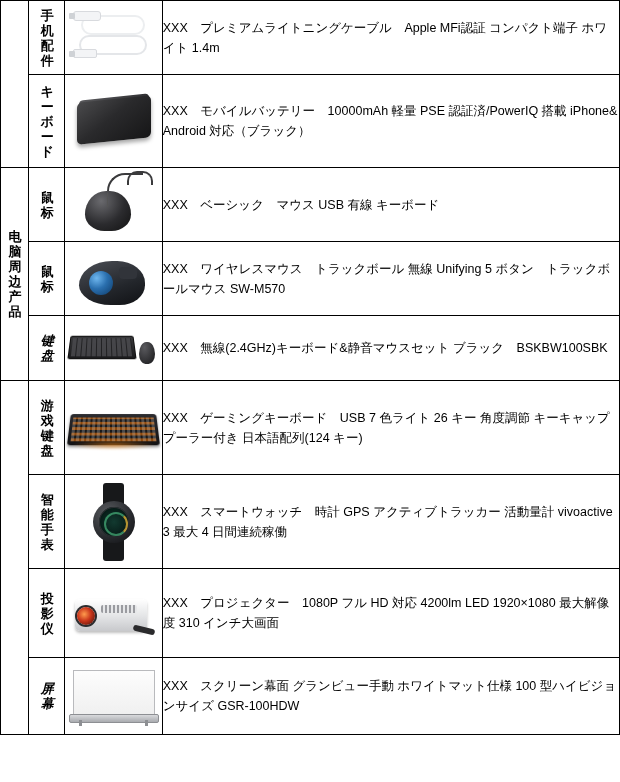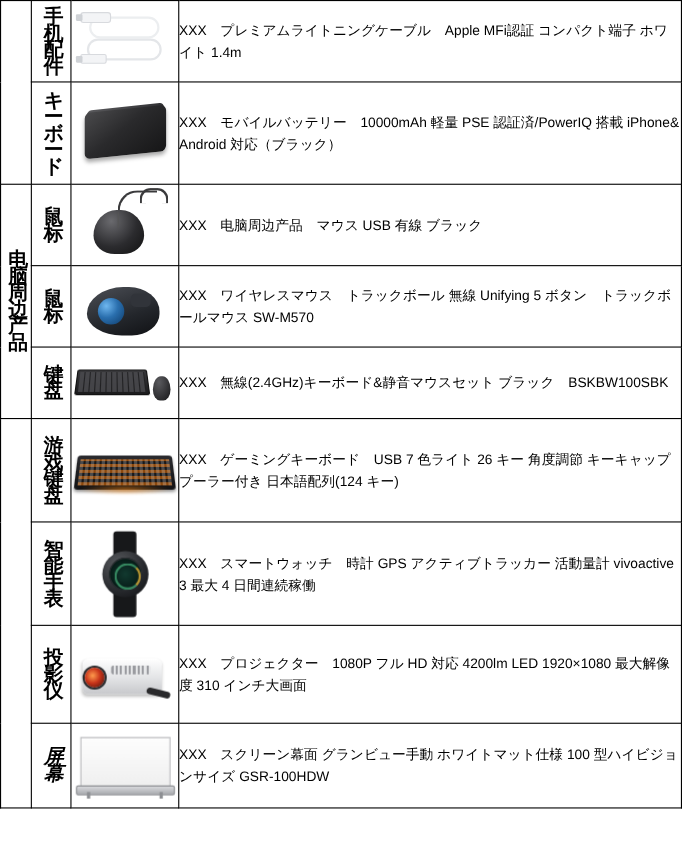--- a/index.html
+++ b/index.html
@@ -24,23 +24,23 @@
     padding: 0;
     vertical-align: middle;
   }
   
   col.c-group { width: 28px; }
   col.c-cat   { width: 36px; }
   col.c-img   { width: 97px; }
   col.c-desc  { width: 455px; }
 
   td.group-cell, td.cat-cell {
-    text-align: left;
+    text-align: right;
     vertical-align: middle;
-    font-size: 18px;
+    font-size: 13px;
     font-weight: bold;
     line-height: 15px;
     letter-spacing: 0px;
   }
   td.group-cell .v, td.cat-cell .v {
     display: block;
     margin: 0 auto;
     width: 14px;
     word-break: break-all;
     white-space: normal;
@@ -312,39 +312,39 @@
         <span class="v">鼠标</span>
       </td>
       <td class="img-cell">
         <span class="art art-mouse">
           <span class="wire"></span>
           <span class="wire2"></span>
           <span class="bodym"></span>
           <span class="split"></span>
         </span>
       </td>
-      <td class="desc-cell">XXX　电脑周边产品　マウス USB 有線 ブラック</td>
+      <td class="desc-cell">XXX　ベーシック　マウス USB 有線 キーボード</td>
     </tr>
 
     <tr>
       <td class="cat-cell" style="height:73px;">
         <span class="v">鼠标</span>
       </td>
       <td class="img-cell">
         <span class="art art-ball">
           <span class="bodyb"></span>
           <span class="ball"></span>
           <span class="btn"></span>
         </span>
       </td>
       <td class="desc-cell">XXX　ワイヤレスマウス　トラックボール 無線 Unifying 5 ボタン　トラックボールマウス SW-M570</td>
     </tr>
 
     <tr>
-      <td class="cat-cell" style="height:62px;">
+      <td class="cat-cell" style="height:62px;font-style:italic;">
         <span class="v">键盘</span>
       </td>
       <td class="img-cell">
         <span class="art art-kbset">
           <span class="kb">
               <span class="rows"></span>
             </span>
           <span class="ms"></span>
         </span>
       </td>

